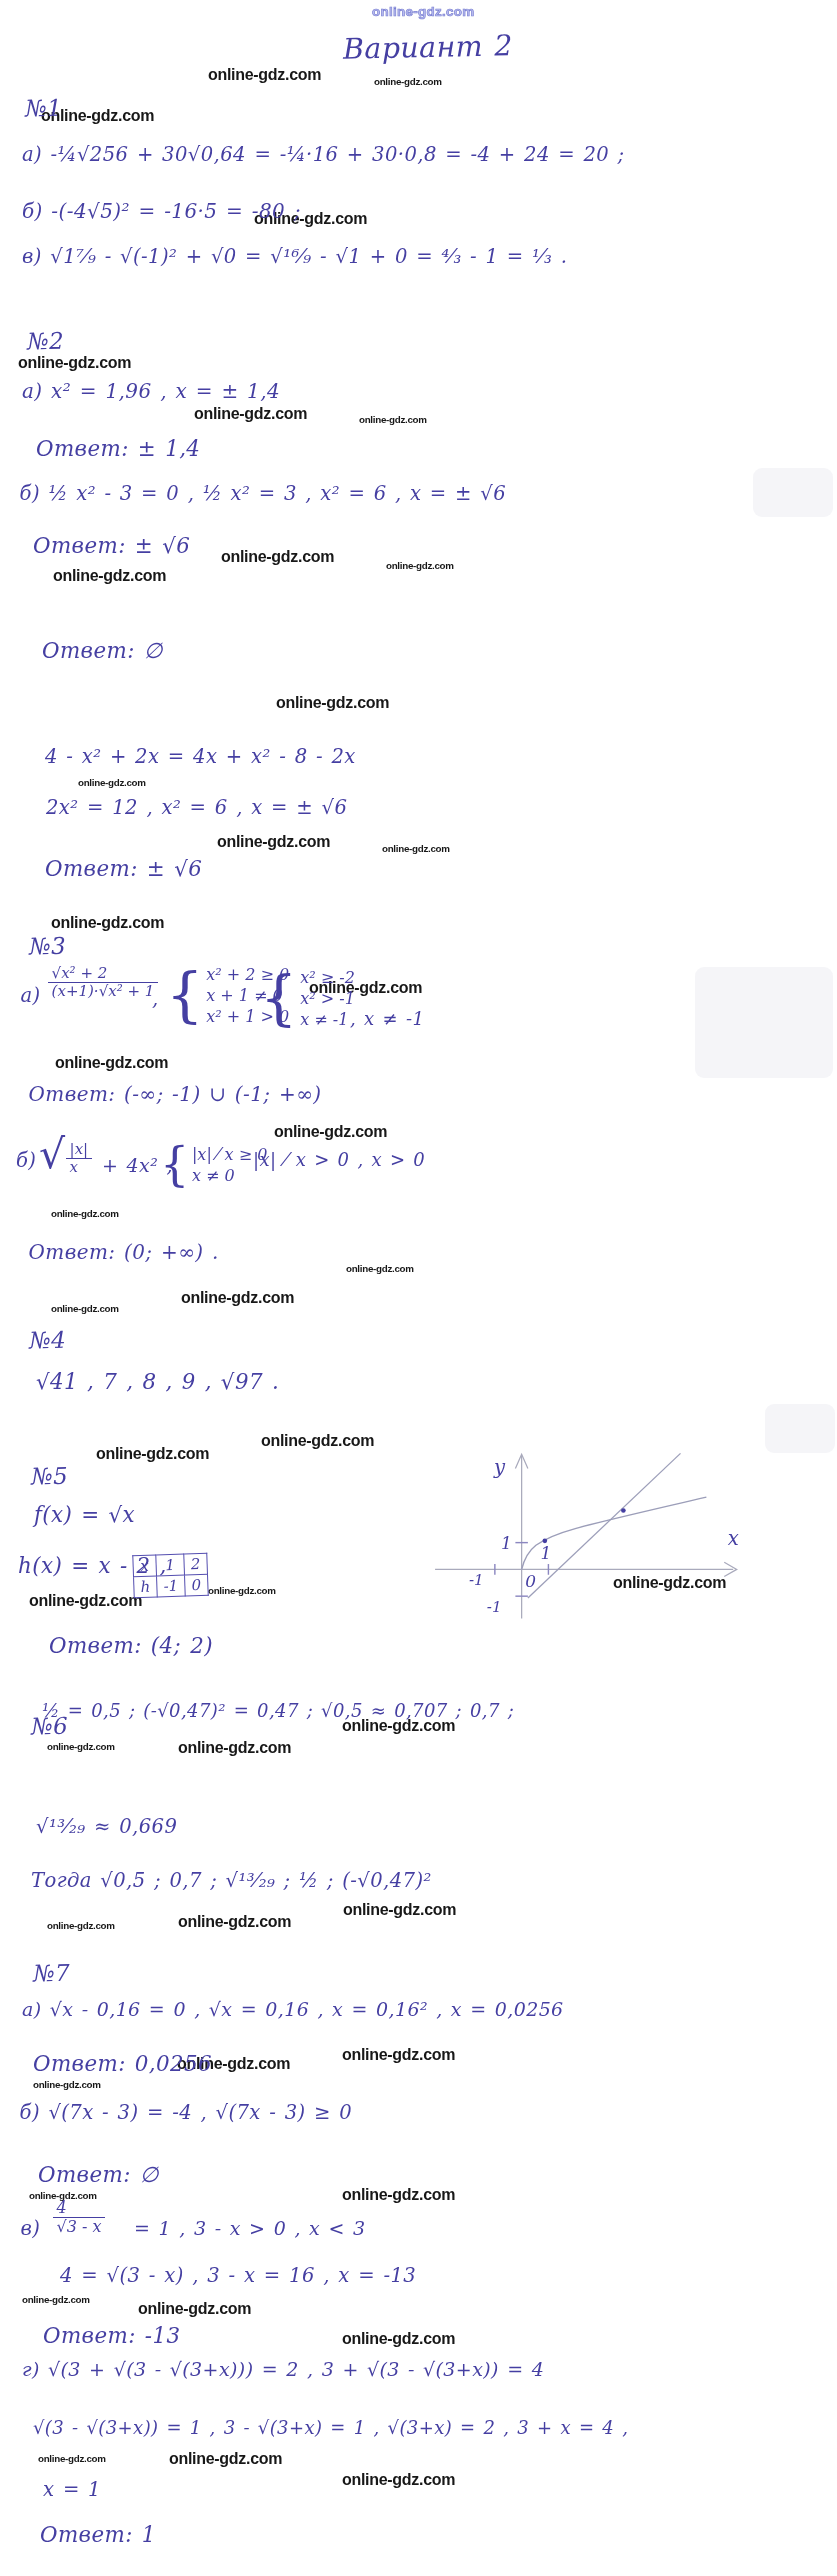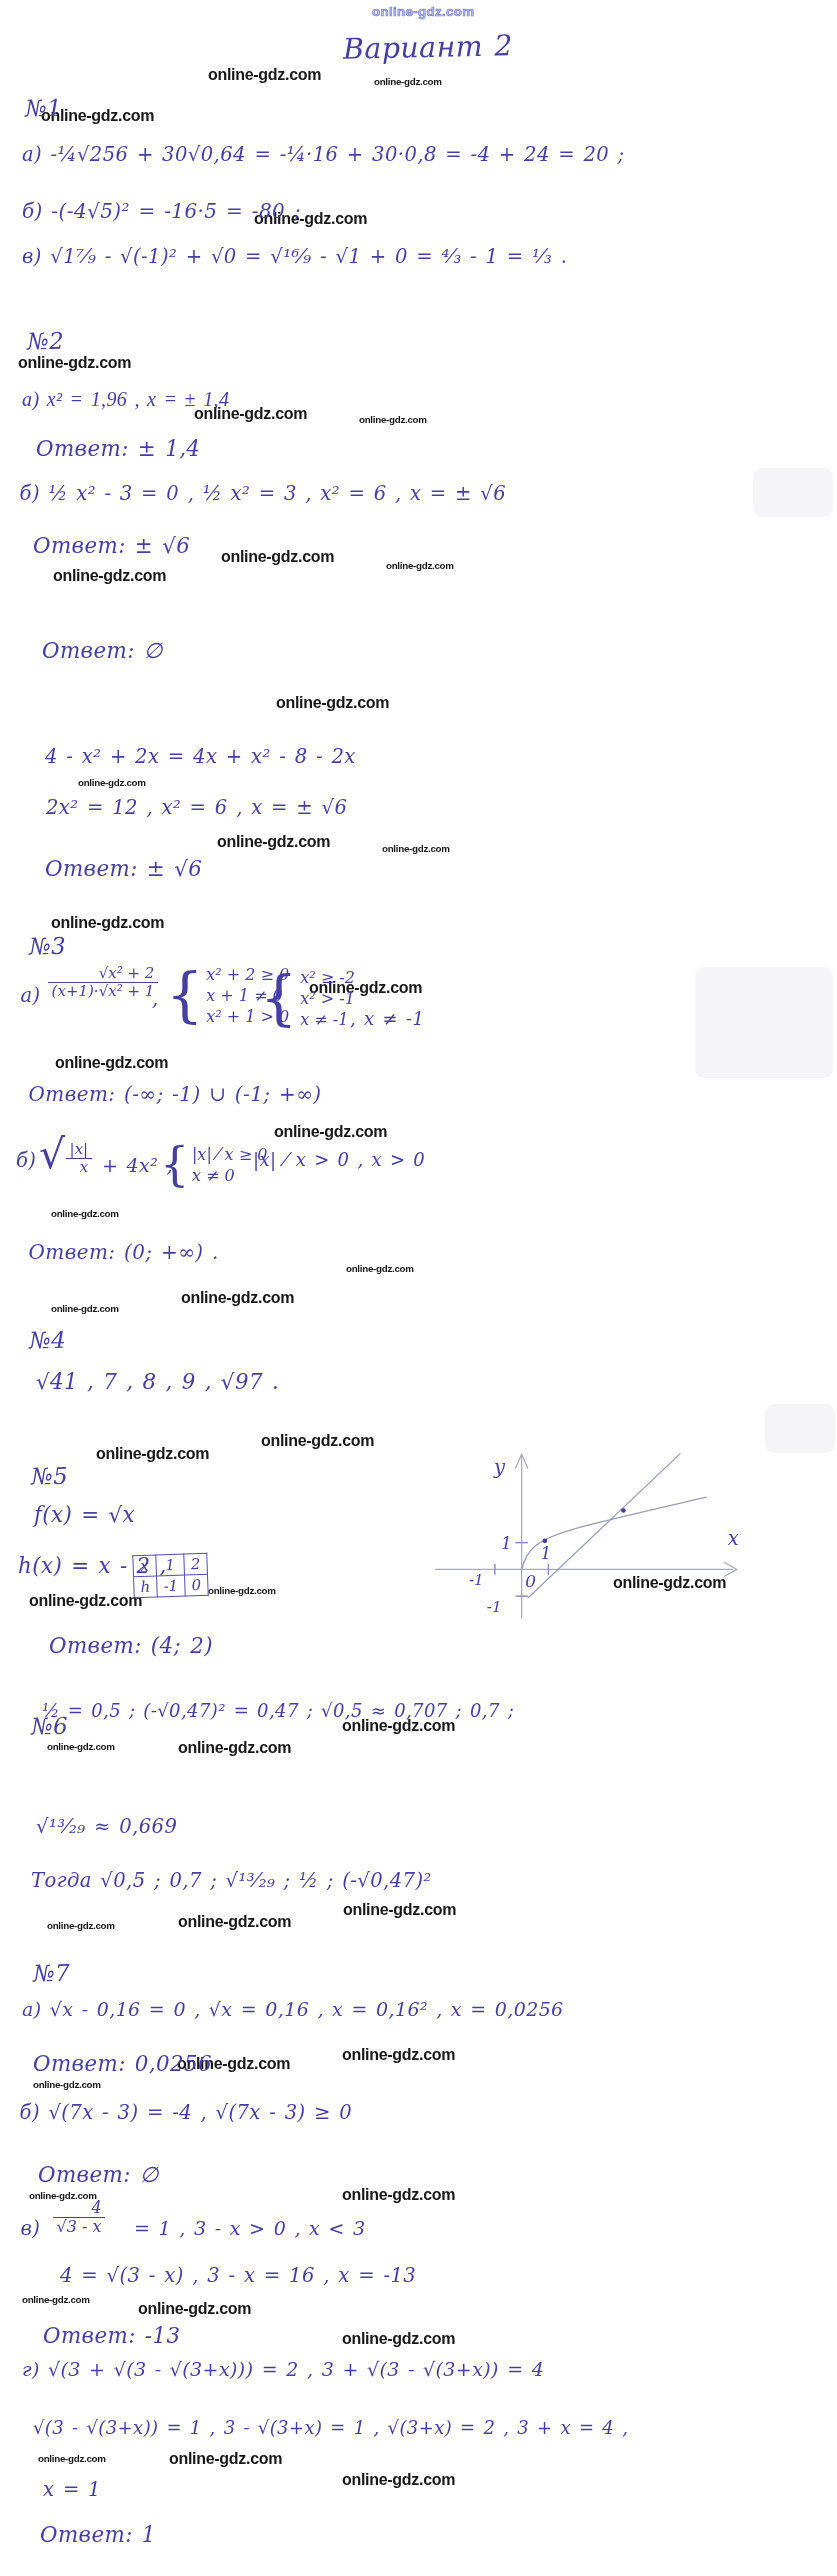--- a/index.html
+++ b/index.html
@@ -11,21 +11,21 @@
   .f24{font-size:21.4px}.f26{font-size:23px}.f32{font-size:28.5px}
   .rotl{transform:rotate(-1.2deg)}
   
   .wm{position:absolute;font-family:"Liberation Sans",sans-serif;font-weight:700;color:#181818;
       white-space:nowrap;letter-spacing:-0.3px;}
   .wm.lg{font-size:16px}.wm.sm{font-size:9.8px}
   .wm-top{position:absolute;font-family:"Liberation Sans",sans-serif;font-weight:700;font-size:13.4px;
       color:#b9bdf0;-webkit-text-stroke:0.7px #7b80d2;letter-spacing:0.3px;}
   
   .fracline{position:absolute;color:#453fa2;font-style:italic;white-space:nowrap;}
-  .frac{display:inline-block;vertical-align:middle;text-align:right;line-height:1.15;}
+  .frac{display:inline-block;vertical-align:middle;text-align:left;line-height:1.15;}
   .frac .num{display:block;border-bottom:1.8px solid #453fa2;padding:0 3.6px;}
   .frac .den{display:block;padding:0 3.6px;}
   
   .sys{position:absolute;display:flex;align-items:center;color:#453fa2;font-style:italic;}
   .sys .brace{font-size:59px;line-height:.85;font-style:normal;font-weight:400;margin-right:2.7px;}
   .sys.two .brace{font-size:46px;}
   .sys .rows{display:flex;flex-direction:column;gap:1.8px;font-size:16px;white-space:nowrap;}
   .bigrad{position:absolute;color:#453fa2;font-size:41px;font-style:normal;line-height:1;}
   
   table.htable{position:absolute;border-collapse:collapse;color:#453fa2;font-style:italic;
@@ -91,21 +91,21 @@
   <span class="wm lg" style="left:342px;top:2471px;">online-gdz.com</span>
 
   <div class="hw f32 rotl" style="left:343px;top:32px;">Вариант 2</div>
 
   <div class="hw f26 rotl" style="left:25px;top:95px;">№1</div>
   <div class="hw" style="left:22px;top:144px;">а)  -¼√256 + 30√0,64   =   -¼·16 + 30·0,8   =   -4 + 24  =  20 ;</div>
   <div class="hw f23" style="left:22px;top:200px;">б)  -(-4√5)²   =   -16·5   =   -80 ;</div>
   <div class="hw" style="left:22px;top:246px;">в)  √1⁷⁄₉ - √(-1)² + √0   =   √¹⁶⁄₉ - √1 + 0   =   ⁴⁄₃ - 1   =   ¹⁄₃ .</div>
 
   <div class="hw f26 rotl" style="left:27px;top:328px;">№2</div>
-  <div class="hw f23" style="left:22px;top:388px;font-family:Liberation Serif, serif;">а)  x² = 1,96 ,    x  =  ± 1,4</div>
+  <div class="hw f23" style="left:22px;top:380px;">а)  x² = 1,96 ,    x  =  ± 1,4</div>
   <div class="hw f24" style="left:36px;top:437px;">Ответ:   ± 1,4</div>
   <div class="hw" style="left:19.6px;top:483px;">б)  ½ x² - 3 = 0 ,    ½ x² = 3 ,    x² = 6 ,   x = ± √6</div>
   <div class="hw f24" style="left:33px;top:534px;">Ответ:   ± √6</div>
   <div class="hw f24" style="left:42px;top:639px;">Ответ:   ∅</div>
   <div class="hw" style="left:45px;top:746px;">4 - x² + 2x  =  4x + x² - 8 - 2x</div>
   <div class="hw" style="left:46px;top:797px;">2x²  =  12  ,    x²  =  6 ,    x  =  ± √6</div>
   <div class="hw f24" style="left:45px;top:857px;">Ответ:  ± √6</div>
 
   <div class="hw f26 rotl" style="left:28.5px;top:933px;">№3</div>
   <div class="hw" style="left:20.5px;top:985px;">а)</div>

